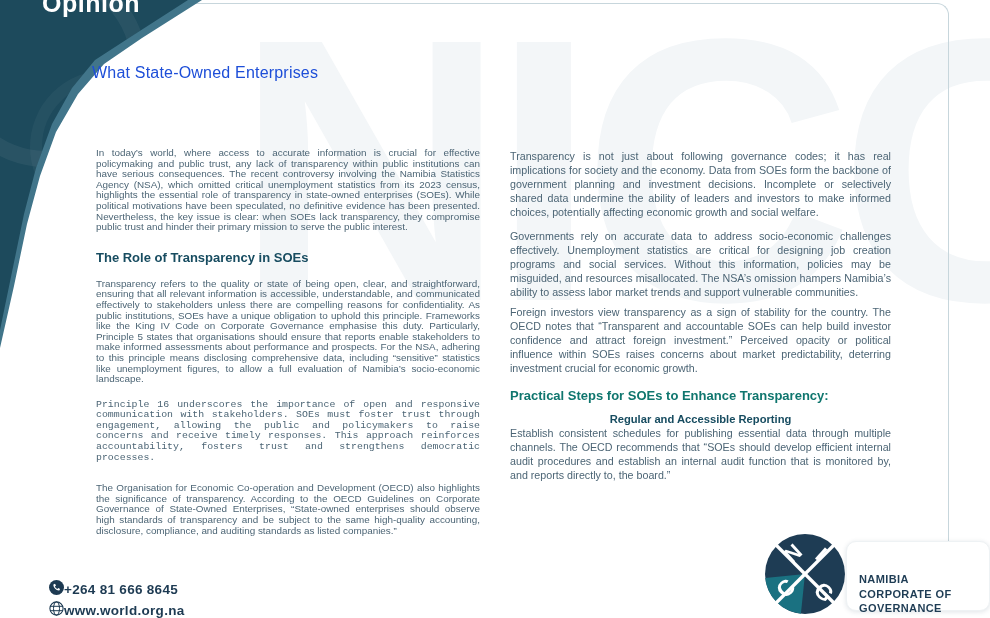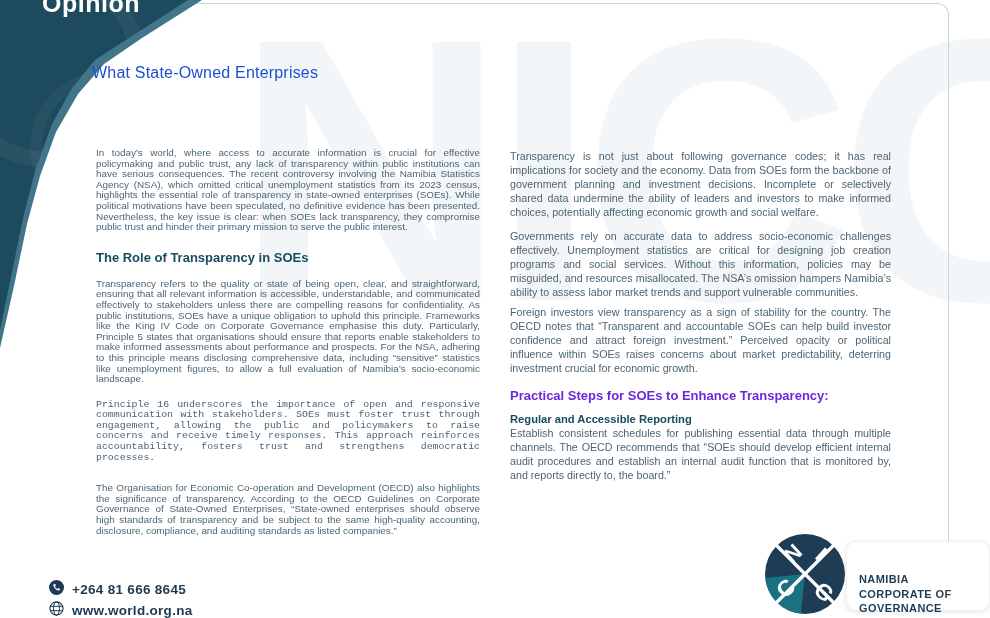--- a/index.html
+++ b/index.html
@@ -36,25 +36,25 @@
   .col-right{left:510px; top:131px; width:381px; font-size:10.7px; line-height:14px;}
 
   .col p{margin:0;}
   .sec-h{font-weight:bold; color:#174c60; text-align:left;}
   .col-left .sec-h{font-size:13px; line-height:15px; margin:17px 0 14px 0;}
   .col-right .sec-h{font-size:13px; line-height:15px; margin:0 0 10px 0;}
   .col-left .p-gap{margin-top:15px;font-family:Liberation Mono, monospace;}
   .col-left .p-gap-lg{margin-top:20px;}
   .col-right .p-gap{margin-top:10px;}
   .col-right .p-gap-sm{margin-top:6px;}
-  .steps-h{font-weight:bold; color:#6d28d9; text-align:left; font-size:13px; line-height:15px; margin-top:13px;}
-  .step-sub{font-weight:bold; color:#174c60; text-align:left; font-size:11.2px; line-height:13px; margin-top:10px;}
+  .steps-h{font-weight:bold; color:#0f766e; text-align:left; font-size:13px; line-height:15px; margin-top:13px;}
+  .step-sub{font-weight:bold; color:#174c60; text-align:center; font-size:11.2px; line-height:13px; margin-top:10px;}
   .step-body{margin-top:2px;}
 
-  .contact-row{position:absolute; left:49px; z-index:4; display:flex; align-items:center; gap:8px;text-align:center;}
+  .contact-row{position:absolute; left:49px; z-index:4; display:flex; align-items:center; text-align:center;}
   .contact-row.phone{top:580px;}
   .contact-row.web{top:601px;}
   .contact-text{color:#1d3a52; font-size:13.5px; font-weight:bold; letter-spacing:0.3px;}
 
   .logo-card{position:absolute; left:846px; top:541px; width:142px; height:68px; z-index:2;
              background:#ffffff; border-radius:10px; border:1px solid #eef2f4;
              box-shadow:0 1px 5px rgba(30,60,84,0.14);}
   .logo-mark{position:absolute; left:764px; top:532px; z-index:3; width:82px; height:84px;}
   .logo-text{position:absolute; left:859px; top:572px; z-index:4; color:#1e3c54;
              font-size:11px; font-weight:bold; line-height:14.5px; letter-spacing:0.4px;}

